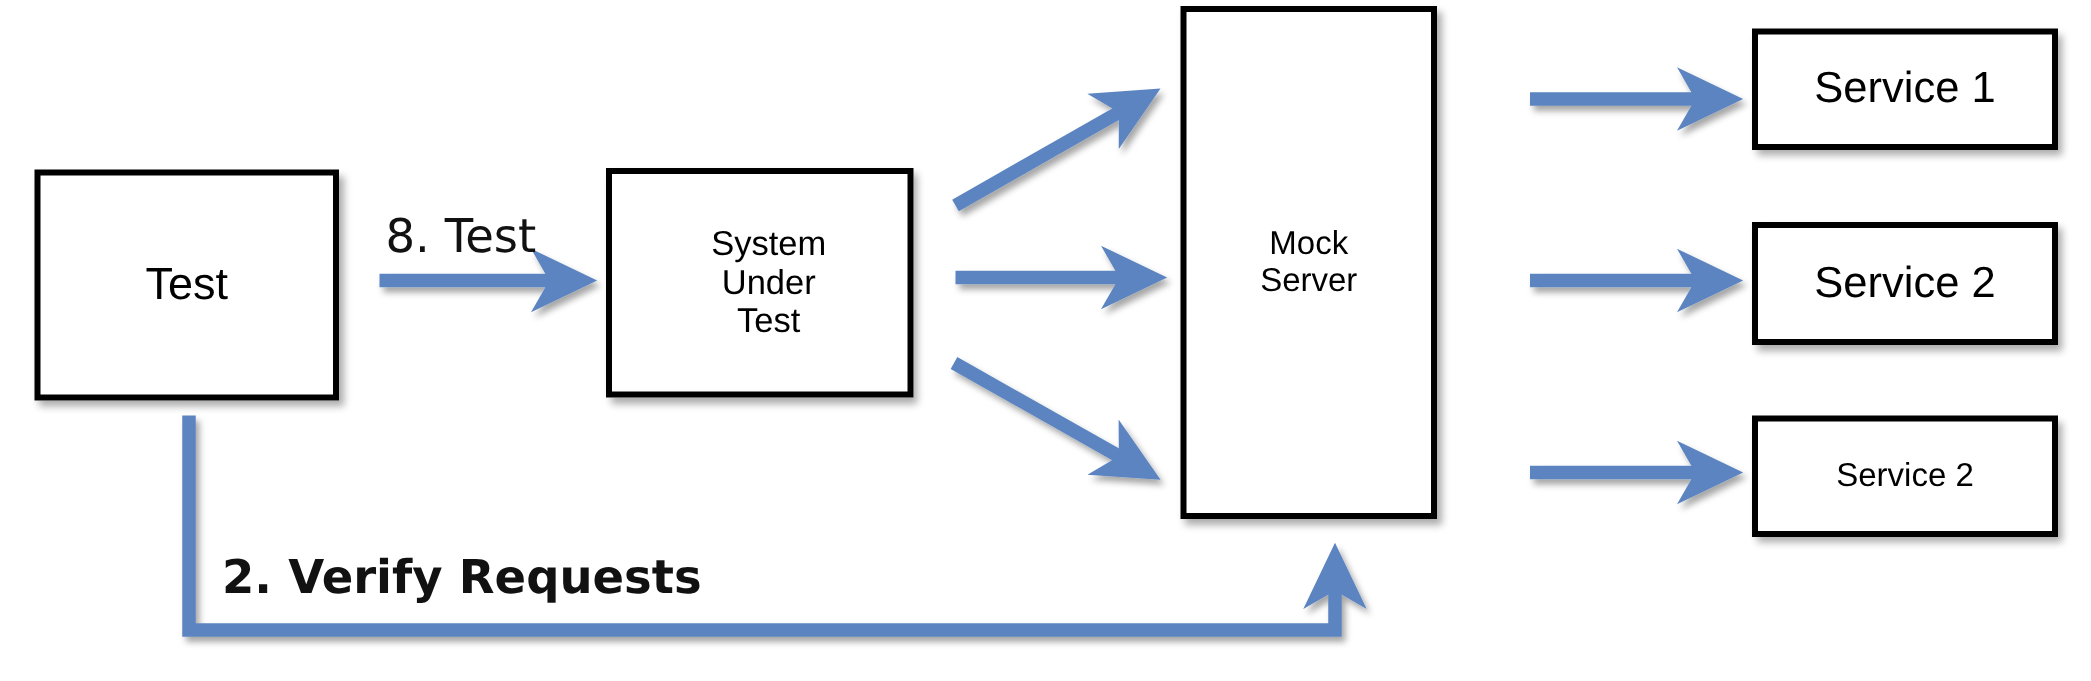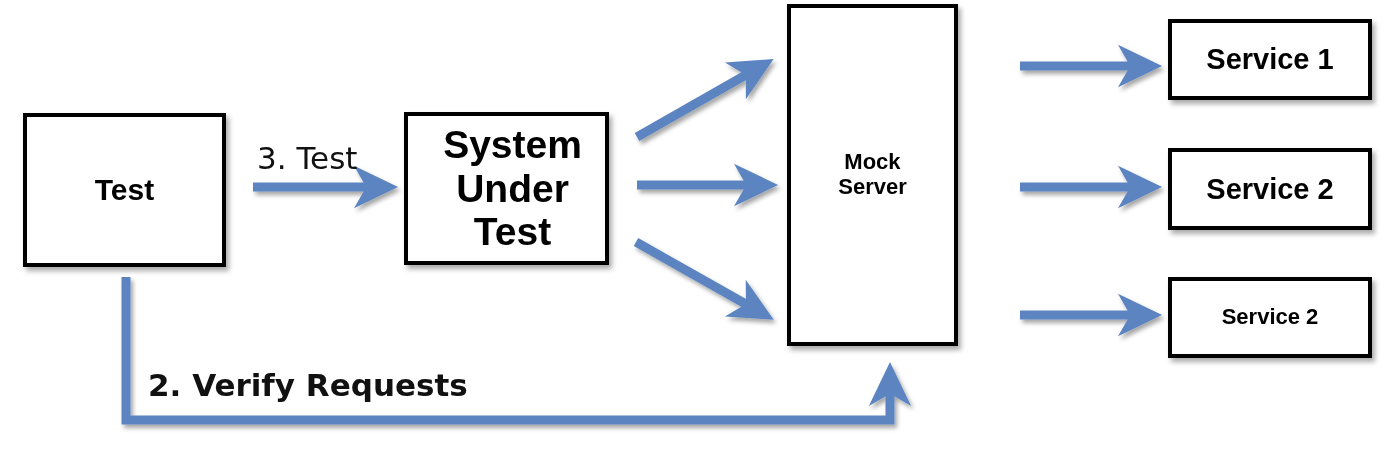--- a/index.html
+++ b/index.html
@@ -21,21 +21,20 @@
     border: 4px solid #000000;
     box-sizing: border-box;
     display: flex;
     align-items: center;
     justify-content: center;
     text-align: center;
     line-height: 1.12;
     color: #000000;
     font-family: "Liberation Sans", sans-serif;
     box-shadow: 3px 4px 5px rgba(0,0,0,0.33);
-    font-weight: bold;
   }
   .box-label {
     display: block;
     white-space: pre-line;
   }
   .edge-label {
     position: absolute;
     color: #111111;
     font-family: "DejaVu Sans", sans-serif;
     white-space: nowrap;
@@ -72,21 +71,21 @@
       <line x1="1020" y1="187" x2="1136" y2="187" stroke="#5B84C0" stroke-width="9" marker-end="url(#ah)"></line>
       <line x1="1020" y1="315" x2="1136" y2="315" stroke="#5B84C0" stroke-width="9" marker-end="url(#ah)"></line>
       <polyline points="126,277 126,420 890,420 890,388" fill="none" stroke="#5B84C0" stroke-width="9" stroke-linejoin="miter" marker-end="url(#ah)"></polyline>
     </g>
   </svg>
 
   <div class="box" style="left:23px; top:113px; width:203px; height:154px; font-size:30px;">
     <span class="box-label">Test</span>
   </div>
 
-  <div class="box" style="left:404px; top:112px; width:205px; height:153px; font-size:39px;padding-left:12px;">
+  <div class="box" style="left:404px; top:112px; width:205px; height:153px; font-size:23px;padding-left:12px;">
     <span class="box-label">System
 Under
 Test</span>
   </div>
 
   <div class="box" style="left:787px; top:4px; width:171px; height:342px; font-size:22px;">
     <span class="box-label">Mock
 Server</span>
   </div>
 
@@ -95,17 +94,17 @@
   </div>
 
   <div class="box" style="left:1168px; top:148px; width:204px; height:82px; font-size:29px;">
     <span class="box-label">Service 2</span>
   </div>
 
   <div class="box" style="left:1168px; top:277px; width:204px; height:81px; font-size:22px;">
     <span class="box-label">Service 2</span>
   </div>
 
-  <div class="edge-label" style="left:257px; top:140px; font-size:31px;">3. Test</div>
+  <div class="edge-label" style="left:257px; top:140px; font-size:31px;">8. Test</div>
 
   <div class="edge-label" style="left:148px; top:367px; font-size:31px;font-weight:bold;">2. Verify Requests</div>
 
 </div>
 
 </body></html>

